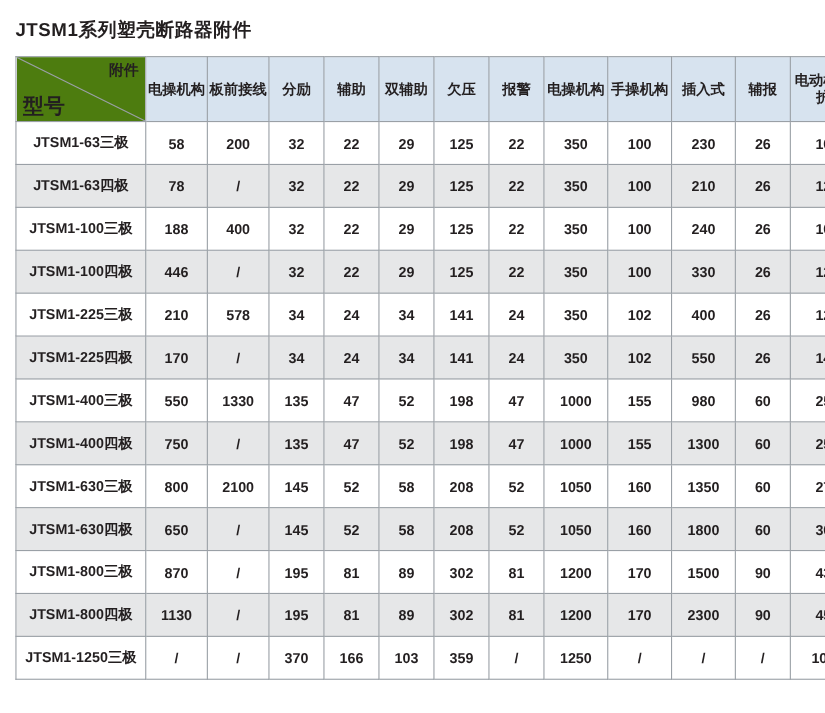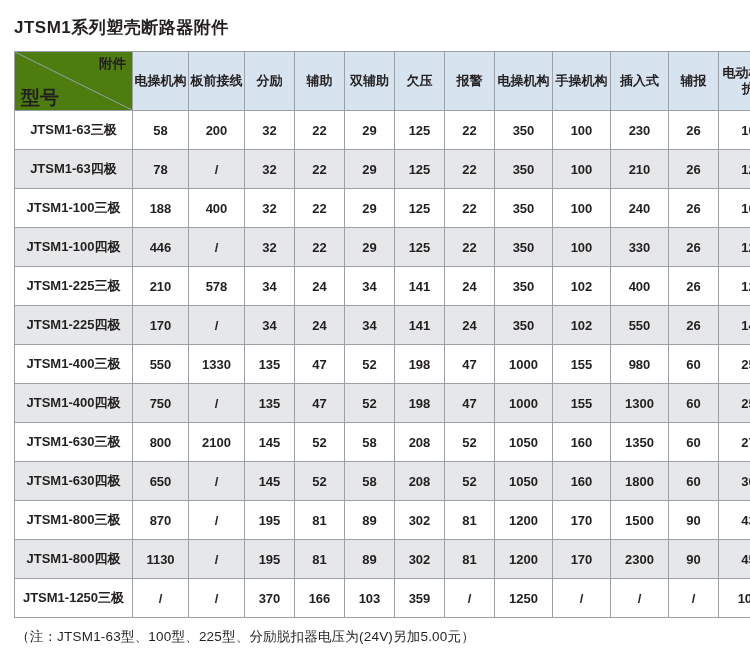--- a/index.html
+++ b/index.html
@@ -340,15 +340,14 @@
         <td>/</td>
         <td>1250</td>
         <td>/</td>
         <td>/</td>
         <td>/</td>
         <td>100</td>
       </tr>
     </tbody>
   </table>
 
-  <div class="note">（注：JTSM1-63型、100型、225型、分励脱扣器电压为(24V)另加5.00元）</div>
 
 </div>
 
 </body></html>

